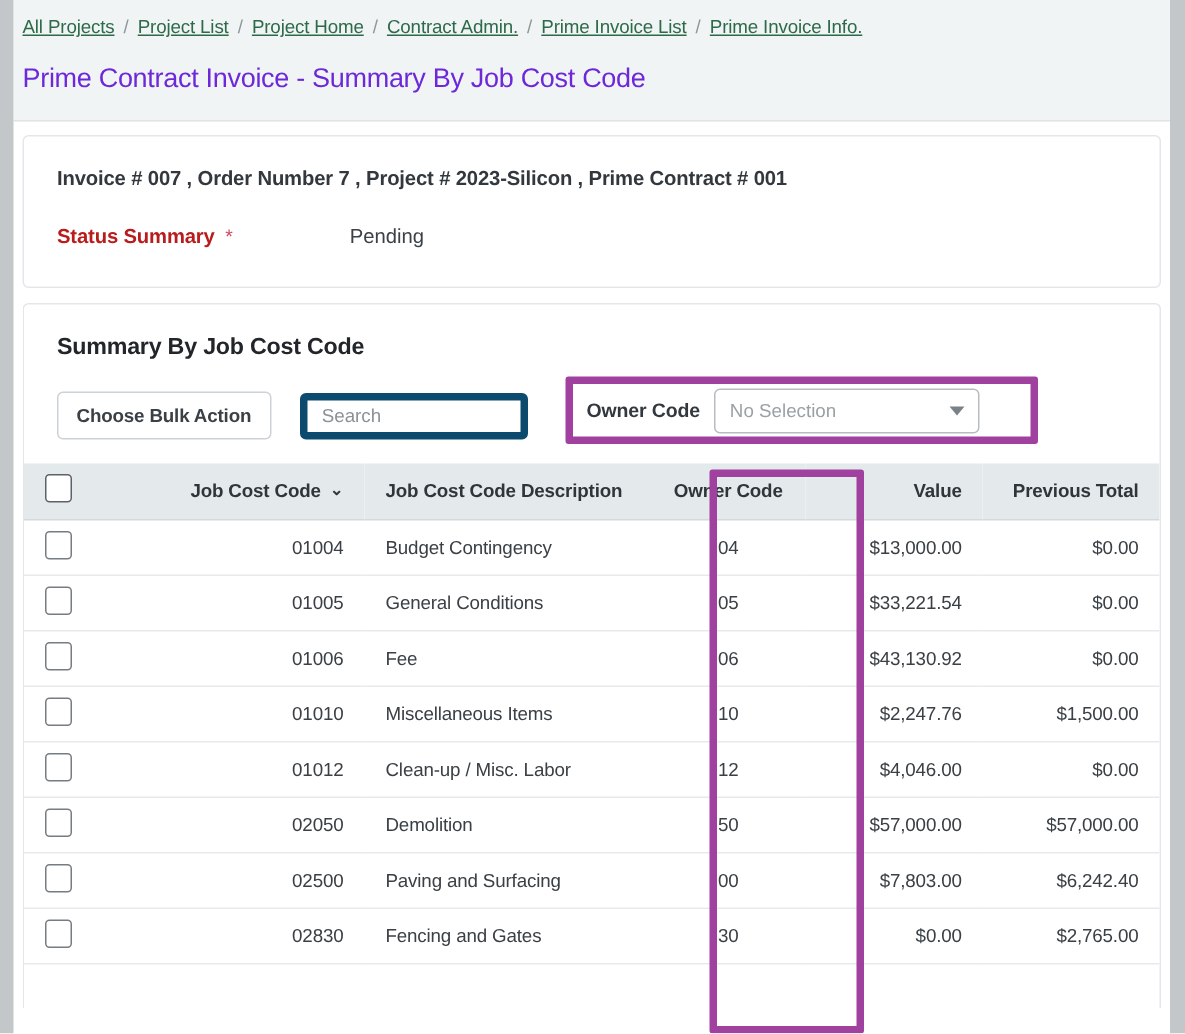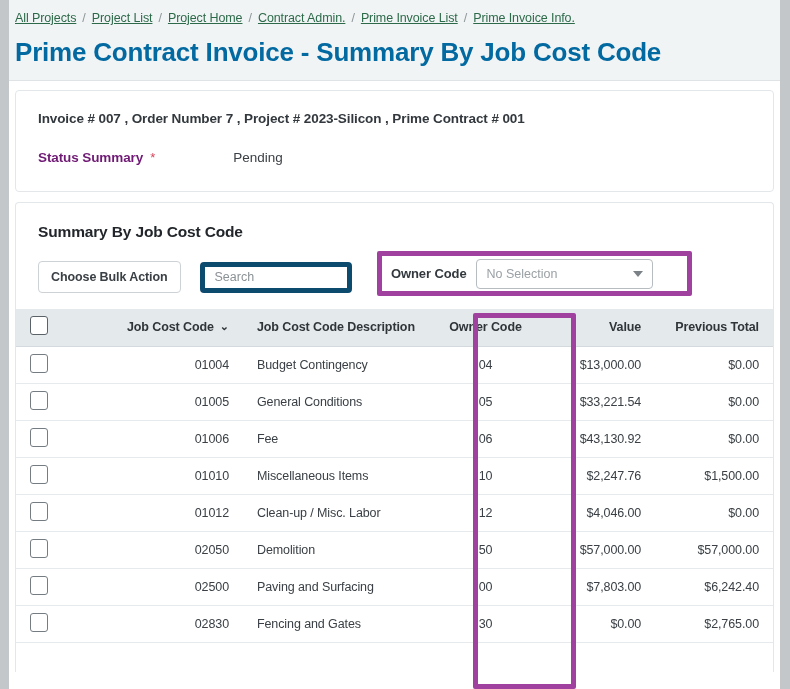--- a/index.html
+++ b/index.html
@@ -64,23 +64,23 @@
     text-align: center;
   }
   .crumb-sep {
     color: #8e9699;
     margin: 0 6px;
     text-decoration: none;
     font-size: 12.5px;
   }
 
   .page-title {
-    font-size: 26px;
-    font-weight: 700;
-    color: #0369a1;
+    font-size: 18px;
+    font-weight: 400;
+    color: #6d28d9;
     padding: 11px 0 14px 6px;
     letter-spacing: -0.2px;
     line-height: 28px;
   }
 
   
   .card {
     background: #ffffff;
     border: 1px solid #e3e7e9;
     border-radius: 4px;
@@ -97,21 +97,21 @@
     margin-bottom: 24px;
   }
 
   .status-row {
     display: flex;
     align-items: baseline;
     font-size: 13.5px;
   }
   .status-label {
     font-weight: 700;
-    color: #701a75;
+    color: #b91c1c;
     letter-spacing: -0.1px;
   }
   .req-star {
     color: #d6455c;
     margin-left: 7px;
     font-size: 13px;
   }
   .status-value {
     color: #3b4146;
     margin-left: 78px;

